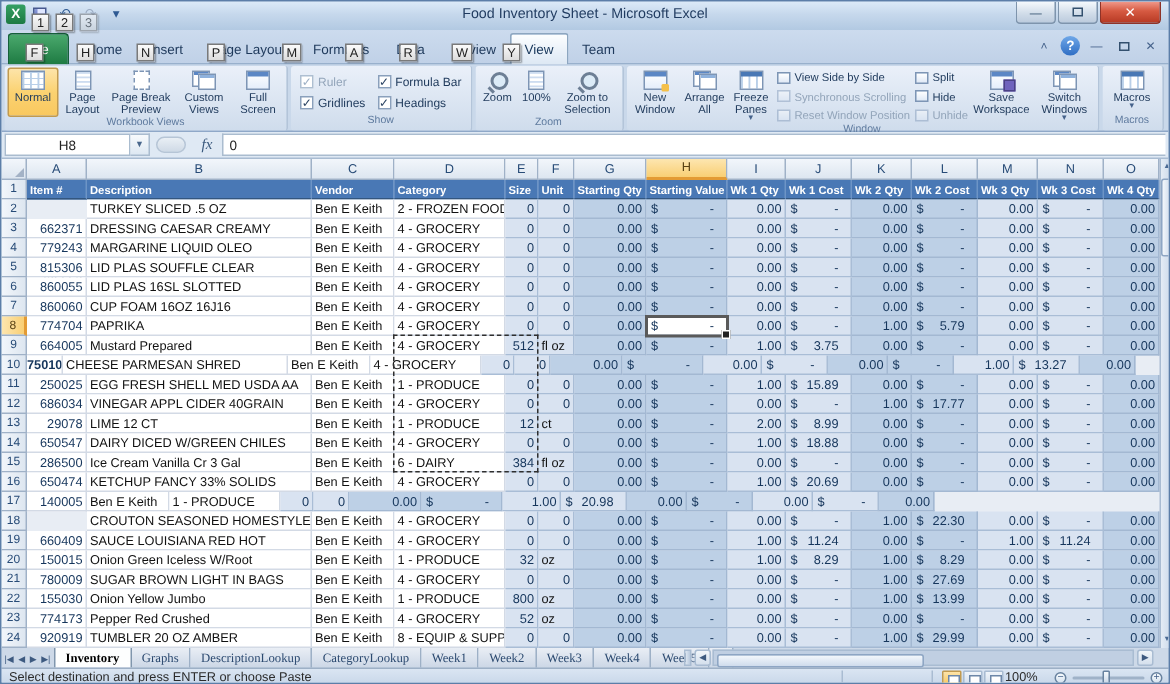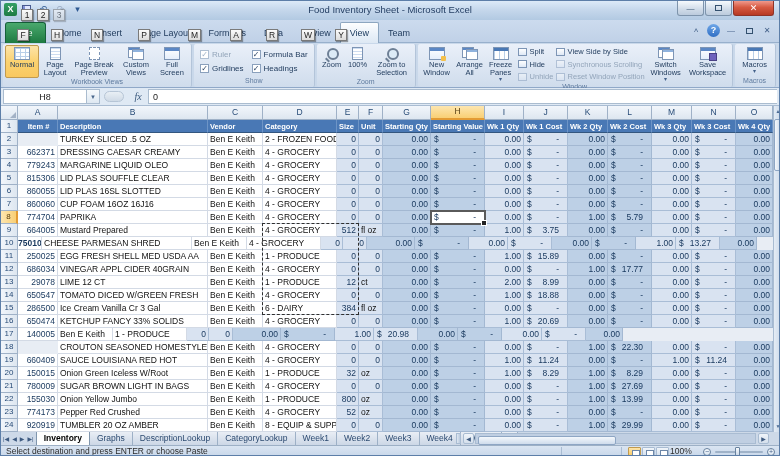--- a/index.html
+++ b/index.html
@@ -138,21 +138,21 @@
   .vs-arrow{position:absolute;left:0;width:8px;height:11px;font-size:5px;color:#4a6a94;text-align:center;line-height:11px;}
   .vs-thumb{position:absolute;left:0px;top:13px;width:7px;height:52px;border:1px solid #8ea6c4;border-radius:2px;
     background:linear-gradient(90deg,#f4f8fc,#cfdcec);}
 
   
   .tabsbar{position:absolute;top:431px;left:0;right:0;height:13px;background:#cdd9e8;
     display:flex;align-items:stretch;font-size:8.5px;}
   .tnav{display:flex;align-items:center;padding:0 2px;gap:3px;flex:none;}
   .tnav span{font-size:6px;color:#3d5a80;}
   .stab{padding:0 7px;background:linear-gradient(#e9eef5,#ccd7e6);border-right:1px solid #9db0c6;
-    color:#2c4a70;line-height:12px;white-space:nowrap;flex:none;}
+    color:#2c4a70;line-height:12px;white-space:nowrap;flex:none;font-family:Liberation Serif, serif;}
   .stab.active{background:#fdfefe;font-weight:bold;color:#000;border-right:1px solid #8096ad;border-left:1px solid #8096ad;}
   .instab{width:16px;background:linear-gradient(#e9eef5,#ccd7e6);border-right:1px solid #9db0c6;position:relative;flex:none;}
   .instab::after{content:"";position:absolute;left:4px;top:3px;width:7px;height:7px;background:#fff;border:1px solid #7d95b5;}
   .hs-l,.hs-r{position:absolute;top:1px;width:11px;height:11px;font-size:6px;color:#3d5a80;
     text-align:center;line-height:11px;background:linear-gradient(#f0f5fa,#d4dfec);border:1px solid #a9bcd2;border-radius:2px;}
   .hs-track{position:absolute;top:1px;height:11px;background:#c0cfe2;border:1px solid #a9bcd2;}
   .hs-thumb{position:absolute;top:2px;height:9px;background:linear-gradient(#f4f8fc,#cfdcec);
     border:1px solid #8ea6c4;border-radius:2px;}
   .tsplit{position:absolute;top:1px;width:5px;height:11px;background:linear-gradient(90deg,#dfe8f2,#b9c9dd);border:1px solid #a9bcd2;}
 
@@ -312,56 +312,56 @@
           </div>
           <div class="bigbtn" style="width: 32px;">
             <span class="ic ic-two"></span>
             <span class="blabel">Arrange All</span>
           </div>
           <div class="bigbtn" style="width: 30px;">
             <span class="ic ic-tbl"></span>
             <span class="blabel">Freeze Panes</span>
             <span class="caret">▾</span>
           </div>
+          <div class="smallcol" style="width: 92px;">
+            <div class="sitem">
+              <span class="si"></span>
+              <span>View Side by Side</span>
+            </div>
+            <div class="sitem dis">
+              <span class="si"></span>
+              <span>Synchronous Scrolling</span>
+            </div>
+            <div class="sitem dis">
+              <span class="si"></span>
+              <span>Reset Window Position</span>
+            </div>
+          </div>
           <div class="smallcol" style="width: 38px;">
             <div class="sitem">
               <span class="si"></span>
               <span>Split</span>
             </div>
             <div class="sitem">
               <span class="si"></span>
               <span>Hide</span>
             </div>
             <div class="sitem dis">
               <span class="si"></span>
               <span>Unhide</span>
             </div>
           </div>
-          <div class="smallcol" style="width: 92px;">
-            <div class="sitem">
-              <span class="si"></span>
-              <span>View Side by Side</span>
-            </div>
-            <div class="sitem dis">
-              <span class="si"></span>
-              <span>Synchronous Scrolling</span>
-            </div>
-            <div class="sitem dis">
-              <span class="si"></span>
-              <span>Reset Window Position</span>
-            </div>
+          <div class="bigbtn" style="width: 44px;">
+            <span class="ic ic-win ic-disk"></span>
+            <span class="blabel">Save Workspace</span>
           </div>
           <div class="bigbtn" style="width: 40px;">
             <span class="ic ic-two"></span>
             <span class="blabel">Switch Windows</span>
             <span class="caret">▾</span>
-          </div>
-          <div class="bigbtn" style="width: 44px;">
-            <span class="ic ic-win ic-disk"></span>
-            <span class="blabel">Save Workspace</span>
           </div>
         </div>
       <div class="rg-label">Window</div>
     </div>
     <div class="rgroup">
       <div class="rg-body" id="g-macros">
           <div class="bigbtn" style="width: 36px;">
             <span class="ic ic-tbl"></span>
             <span class="blabel">Macros</span>
             <span class="caret">▾</span>
@@ -394,21 +394,21 @@
         <div class="gl" style="width: 44px;">J</div>
         <div class="gl" style="width: 40px;">K</div>
         <div class="gl" style="width: 44px;">L</div>
         <div class="gl" style="width: 40px;">M</div>
         <div class="gl" style="width: 44px;">N</div>
         <div class="gl" style="width: 37px;">O</div>
       </div>
     <div class="rows" id="rows">
         <div class="grow">
           <div class="rn">1</div>
-          <div class="cell th" style="width: 40px; text-align: center;">Item #</div>
+          <div class="cell th" style="width: 40px;">Item #</div>
           <div class="cell th" style="width: 150px;">Description</div>
           <div class="cell th" style="width: 55px;">Vendor</div>
           <div class="cell th" style="width: 74px;">Category</div>
           <div class="cell th" style="width: 22px;">Size</div>
           <div class="cell th" style="width: 24px;">Unit</div>
           <div class="cell th" style="width: 48px;">Starting Qty</div>
           <div class="cell th" style="width: 54px;">Starting Value</div>
           <div class="cell th" style="width: 39px;">Wk 1 Qty</div>
           <div class="cell th" style="width: 44px;">Wk 1 Cost</div>
           <div class="cell th" style="width: 40px;">Wk 2 Qty</div>
@@ -773,21 +773,21 @@
           <div class="cell band-l num" style="width: 40px;">0.00</div>
           <div class="cell band-l cost" style="width: 44px;">
             <span>$</span>
             <span>-</span>
           </div>
           <div class="cell band-d num" style="width: 37px;">0.00</div>
         </div>
         <div class="grow">
           <div class="rn">14</div>
           <div class="cell  num" style="width: 40px;">650547</div>
-          <div class="cell  txt" style="width: 150px;">TOMATO DICED W/GREEN FRESH</div>
+          <div class="cell  txt" style="width: 150px;">DAIRY DICED W/GREEN CHILES</div>
           <div class="cell  txt" style="width: 55px;">Ben E Keith</div>
           <div class="cell  txt" style="width: 74px;">4 - GROCERY</div>
           <div class="cell band-l num" style="width: 22px;">0</div>
           <div class="cell band-l num" style="width: 24px;">0</div>
           <div class="cell band-d num" style="width: 48px;">0.00</div>
           <div class="cell band-d cost" style="width: 54px;">
             <span>$</span>
             <span>-</span>
           </div>
           <div class="cell band-l num" style="width: 39px;">1.00</div>

